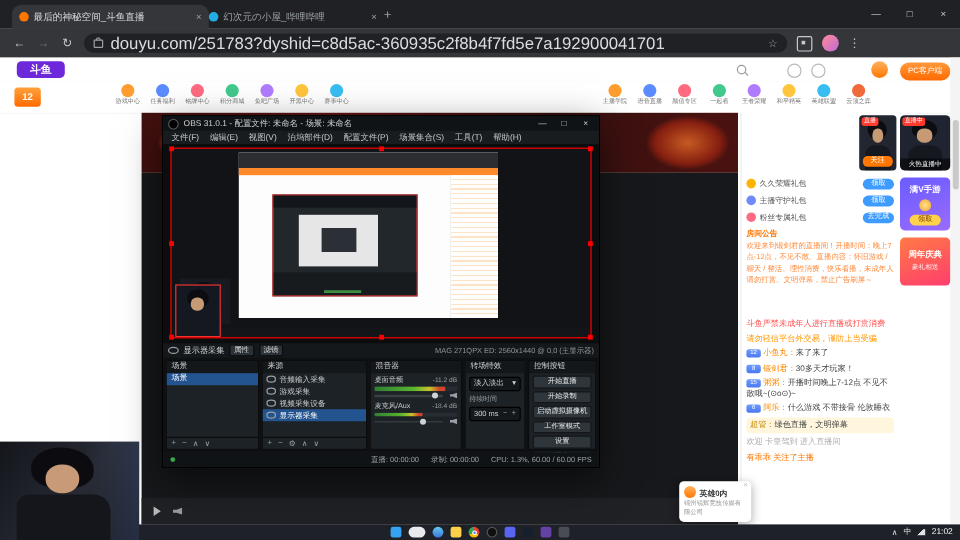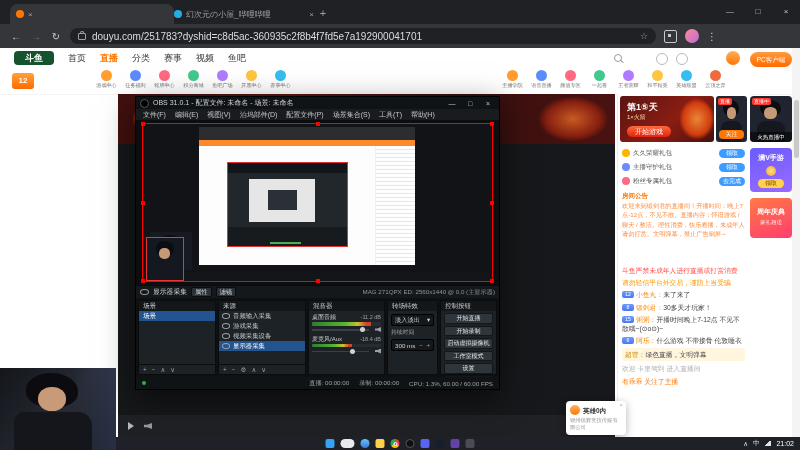--- a/index.html
+++ b/index.html
@@ -17,30 +17,30 @@
   .tab .x{color:#9aa0a6;font-size:8px;flex:0 0 auto}
   .newtab{position:absolute;left:316px;top:6px;width:14px;height:14px;color:#9aa0a6;font-size:11px;line-height:14px;text-align:center}
   .wctl{position:absolute;top:0;height:24px;width:28px;color:#c8c8c8;font-size:8px;line-height:24px;text-align:center}
   .wmin{right:56px}.wmax{right:28px}.wclose{right:0}
   .toolbar{position:absolute;left:0;top:24px;width:800px;height:24px;background:#35363a;display:flex;align-items:center;gap:8px;padding:0 10px;box-sizing:border-box}
   .nvico{color:#c6c9cc;font-size:10px;width:12px;text-align:center;flex:0 0 auto}
   .nvico.dim{color:#707377}
   .addr{flex:1;max-width:570px;height:16px;background:#202124;border-radius:8px;display:flex;align-items:center;padding:0 8px;gap:6px}
   .lock{width:6px;height:5px;border:1px solid #9aa0a6;border-radius:1px;position:relative;flex:0 0 auto}
   .lock::before{content:"";position:absolute;left:1px;top:-3px;width:2px;height:2px;border:1px solid #9aa0a6;border-bottom:none;border-radius:2px 2px 0 0}
-  .url{font-size:10px;color:#dadce0;white-space:nowrap;overflow:hidden;flex:1}
+  .url{font-size:14px;color:#dadce0;white-space:nowrap;overflow:hidden;flex:1}
   .star{color:#9aa0a6;font-size:9px;flex:0 0 auto}
   .ext{width:11px;height:11px;border:1px solid #c6c9cc;border-radius:2px;position:relative}
   .ext::after{content:"";position:absolute;left:3px;top:3px;width:3px;height:3px;background:#c6c9cc}
   .avatarB{width:14px;height:14px;border-radius:50%;background:linear-gradient(135deg,#ff8a9b,#c06bd4)}
   .dots{color:#c6c9cc;font-size:10px}
 
   
   .dy-header{position:absolute;left:0;top:48px;width:800px;height:20px;background:#fff;border-bottom:1px solid #f2f2f2}
-  .dy-logo{position:absolute;left:14px;top:51px;width:40px;height:14px;background:#14532d;border-radius:4px;color:#fff;font-weight:bold;font-size:9px;text-align:center;line-height:14px}
+  .dy-logo{position:absolute;left:14px;top:51px;width:40px;height:14px;background:#6d28d9;border-radius:4px;color:#fff;font-weight:bold;font-size:9px;text-align:center;line-height:14px}
   .dy-nav{position:absolute;left:68px;top:48px;height:20px;display:flex;align-items:center;gap:14px;font-size:9px;color:#333}
   .dy-nav .on{color:#ff7700;font-weight:bold}
   .dy-search{position:absolute;left:470px;top:51px;width:160px;height:14px;background:#f4f5f6;border-radius:7px;font-size:8px;color:#b3b3b3;line-height:14px;padding-left:10px;box-sizing:border-box}
   .s-ico{position:absolute;left:614px;top:54px;width:6px;height:6px;border:1px solid #9b9b9b;border-radius:50%}
   .s-ico::after{content:"";position:absolute;left:5px;top:6px;width:4px;height:1px;background:#9b9b9b;transform:rotate(45deg)}
   .hd-ic{position:absolute;top:53px;width:10px;height:10px;border-radius:50%;border:1px solid #b9b9b9}
   .dy-avatar{position:absolute;left:726px;top:51px;width:14px;height:14px;border-radius:50%;background:linear-gradient(#ffb15e,#ff7700)}
   .actbar{position:absolute;left:0;top:68px;width:800px;height:26px;background:#fff;border-bottom:1px solid #f5f5f5}
   .lvl{position:absolute;left:12px;top:73px;width:22px;height:16px;background:linear-gradient(#ffa13c,#ff6a00);border-radius:3px;color:#fff;font-size:8px;font-weight:bold;text-align:center;line-height:16px}
   .qlinks{position:absolute;top:70px;display:flex}
@@ -211,20 +211,21 @@
   .t-time{font-size:7px;color:#fff}
 </style>
 </head>
 <body>
 
 <div id="screen">
 
   <div class="tabs">
     <div class="tab active">
       <span class="fav dy"></span>
+      <span class="tt">最后的神秘空间_斗鱼直播</span>
       <span class="x">×</span>
     </div>
     <div class="tab inactive">
       <span class="fav bl"></span>
       <span class="tt">幻次元の小屋_哔哩哔哩</span>
       <span class="x">×</span>
     </div>
     <div class="newtab">+</div>
     <div class="wctl wmin">—</div>
     <div class="wctl wmax">□</div>
@@ -240,28 +241,20 @@
       <span class="url">douyu.com/251783?dyshid=c8d5ac-360935c2f8b4f7fd5e7a192900041701</span>
       <span class="star">☆</span>
     </div>
     <span class="ext"></span>
     <span class="avatarB"></span>
     <span class="dots">⋮</span>
   </div>
 
   <div class="dy-header"></div>
   <div class="dy-logo">斗鱼</div>
-  <div class="dy-nav">
-    <span>首页</span>
-    <span class="on">直播</span>
-    <span>分类</span>
-    <span>赛事</span>
-    <span>视频</span>
-    <span>鱼吧</span>
-  </div>
   <span class="s-ico"></span>
   <span class="hd-ic" style="left:656px"></span>
   <span class="hd-ic" style="left:676px"></span>
   <span class="dy-avatar"></span>
 
   <div class="actbar"></div>
   <div class="lvl">12</div>
   <div class="qlinks l">
     <div class="qitem">
         <span class="qi"></span>
@@ -333,26 +326,20 @@
   </div>
   <div class="player">
     <div class="pctrl">
       <span class="p-play"></span>
       <span class="p-vol"></span>
       <span class="p-full"></span>
     </div>
   </div>
 
   <div class="chat">
-    <div class="adcard">
-      <span class="ad-fire"></span>
-      <span class="ad-day">第1⑤天</span>
-      <span class="ad-reward">1×火箭</span>
-      <span class="ad-cta">开始游戏</span>
-    </div>
     <div class="camcard sbx">
       <span class="cc-live">直播</span>
       <span class="h"></span>
       <span class="f"></span>
       <span class="b"></span>
       <span class="cc-btn">关注</span>
     </div>
     <div class="quests">
       <div class="quest">
         <span class="q-ico"></span>

